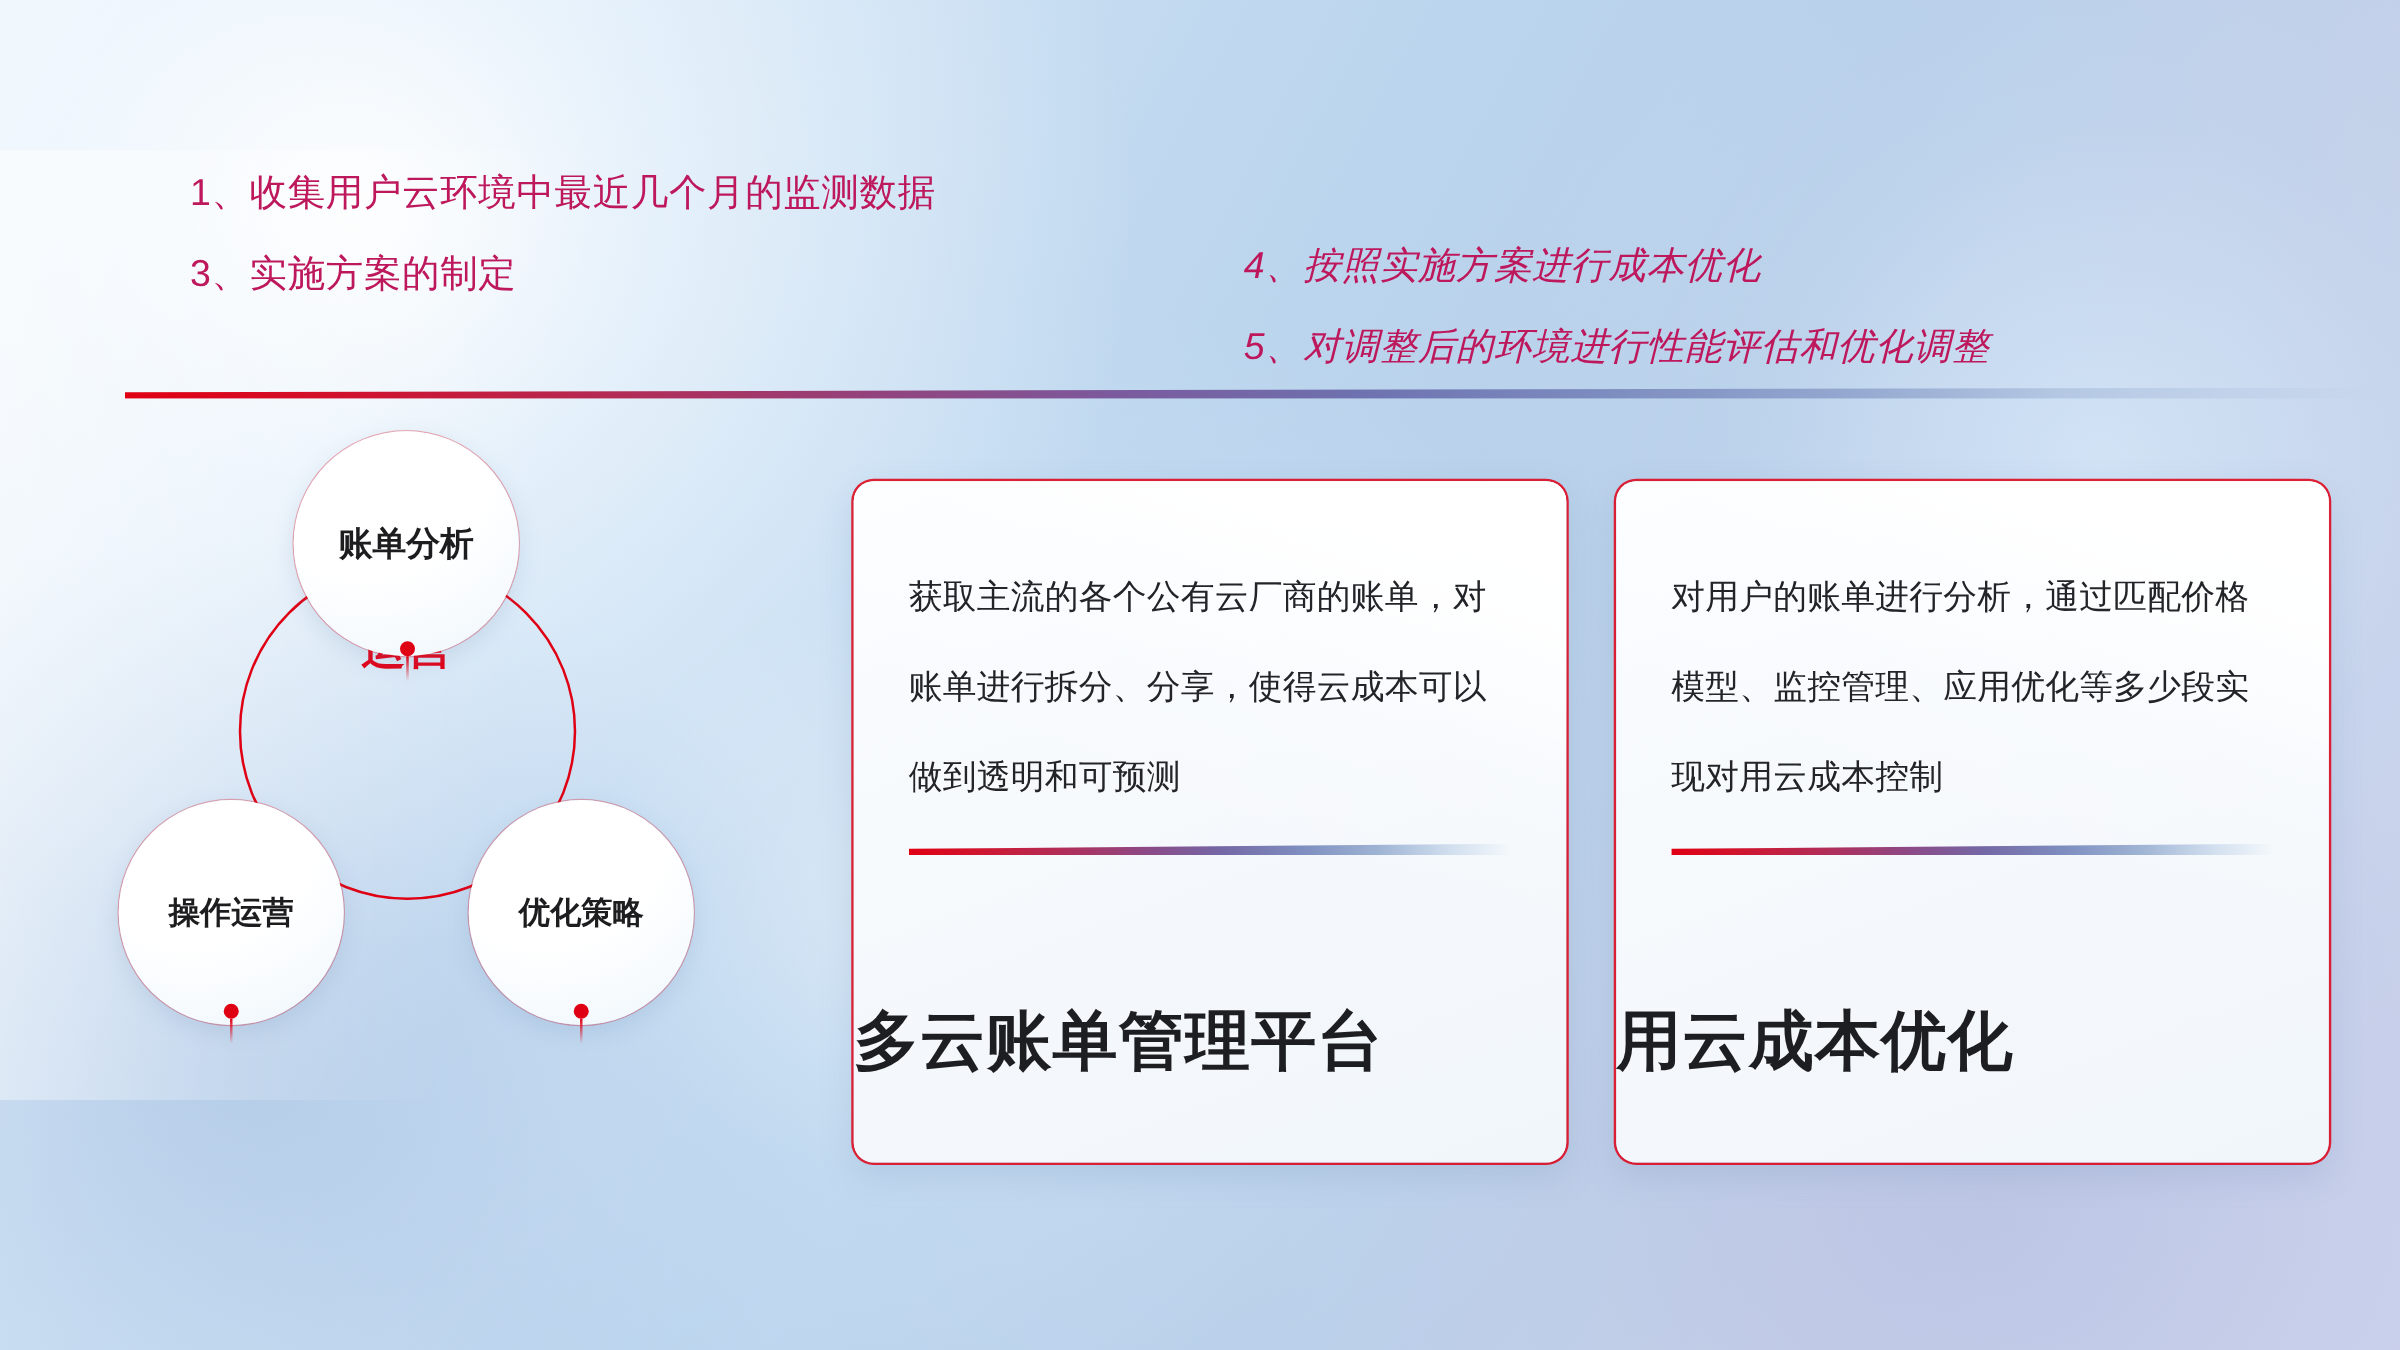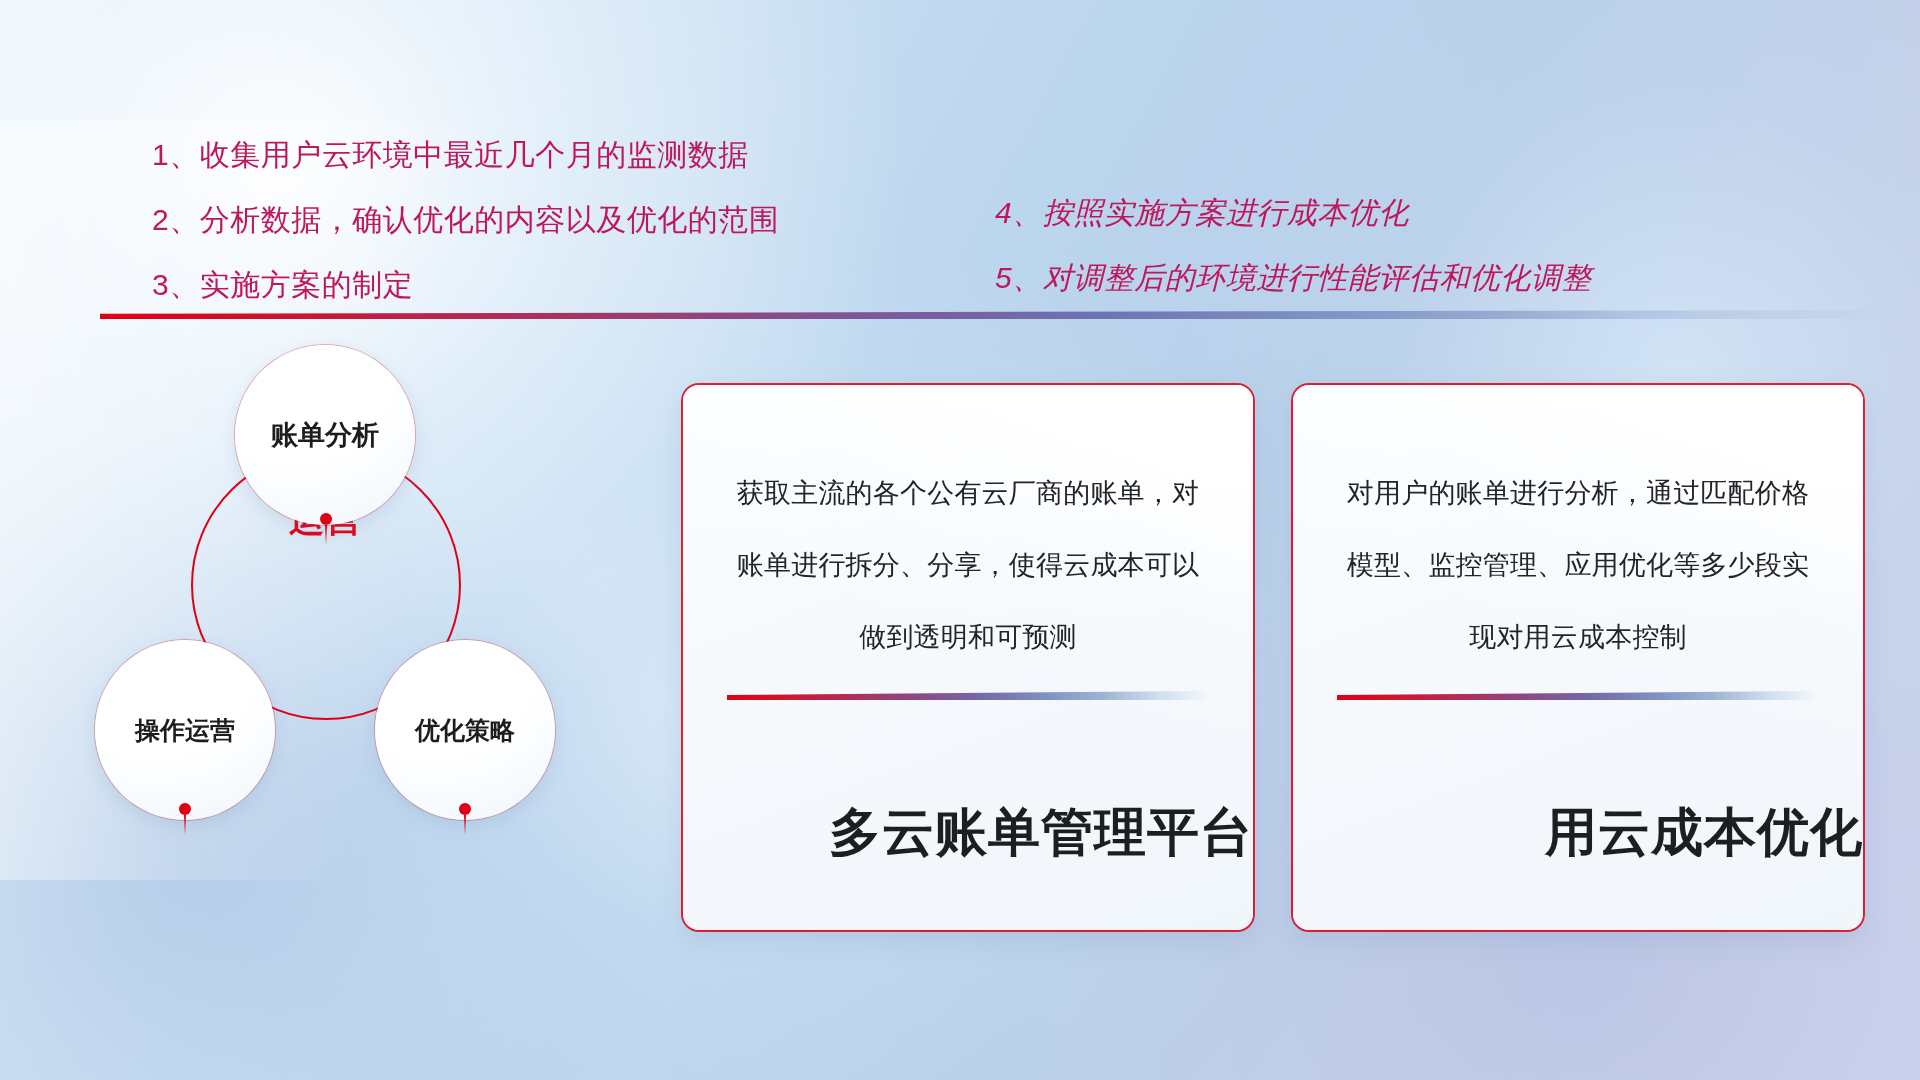--- a/index.html
+++ b/index.html
@@ -142,21 +142,21 @@
   }
   .card::before{
     content:"";
     position:absolute; inset:-2px;
     border-radius:18px;
     background:linear-gradient(200deg, rgba(255,255,255,.98) 0%, rgba(255,255,255,.92) 16%, rgba(255,255,255,.22) 34%, rgba(255,255,255,0) 52%);
     pointer-events:none;
   }
   #card-multicloud{ left:683px; }
   #card-costopt{ left:1293px; }
-  .card-body{ position:relative; z-index:2; padding:72px 44px 0 44px;text-align:center; }
+  .card-body{ position:relative; z-index:2; padding:56px 44px 0 44px; }
   .card-para{
     font-size:27px;
     line-height:72px;
     color:#232428;
     letter-spacing:.2px;
   }
   .card-divider{
     position:relative; z-index:2;
     margin:18px 44px 0 44px;
     height:9px;
@@ -165,42 +165,41 @@
     width:100%; height:100%;
     background:linear-gradient(90deg,
       #e00014 0%, #cf1630 12%, #b02e5a 26%, #8b4a88 40%,
       #7468a6 52%, #7f90c1 66%, #9fb4d4 78%,
       rgba(180,202,228,.55) 90%, rgba(198,216,236,0) 100%);
     clip-path:polygon(0 45%, 100% 0, 100% 100%, 0 100%);
   }
   .card-title{
     position:absolute; z-index:2;
     left:0; right:0; bottom:62px;
-    text-align:right;
+    text-align:left;
     font-size:52px;
     font-weight:bold;
     color:#1d1e21;
     letter-spacing:1px;
   }
 </style>
 </head>
 <body>
 
 <div id="bg-base"></div>
 <div id="bg-glow-topleft"></div>
 <div id="bg-glow-right"></div>
 <div id="bg-glow-center"></div>
 <div id="bg-glow-bottomleft"></div>
 <div id="bg-glow-bottomright"></div>
 <div id="bg-sheen"></div>
 
 <div id="steps">
   <div id="steps-col-left" class="step-col">
     <div class="step-line">1、收集用户云环境中最近几个月的监测数据</div>
-    <div class="step-line">2、分析数据，确认优化的内容以及优化的范围</div>
     <div class="step-line">3、实施方案的制定</div>
   </div>
   <div id="steps-col-right" class="step-col">
     <div class="step-line">4、按照实施方案进行成本优化</div>
     <div class="step-line">5、对调整后的环境进行性能评估和优化调整</div>
   </div>
 </div>
 
 <div id="top-rule">
   <div id="top-rule-shape"></div>

